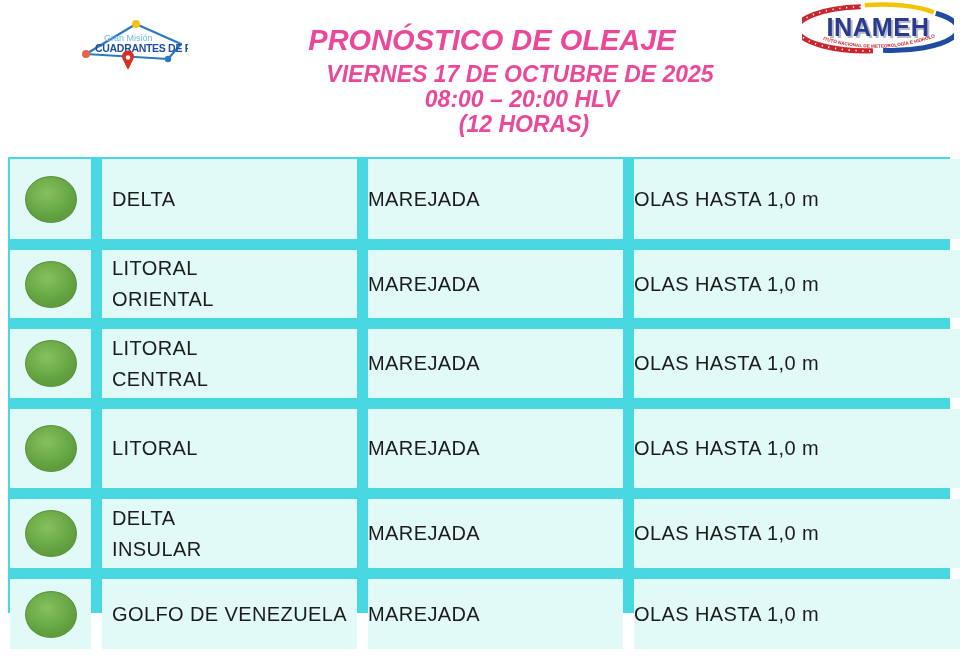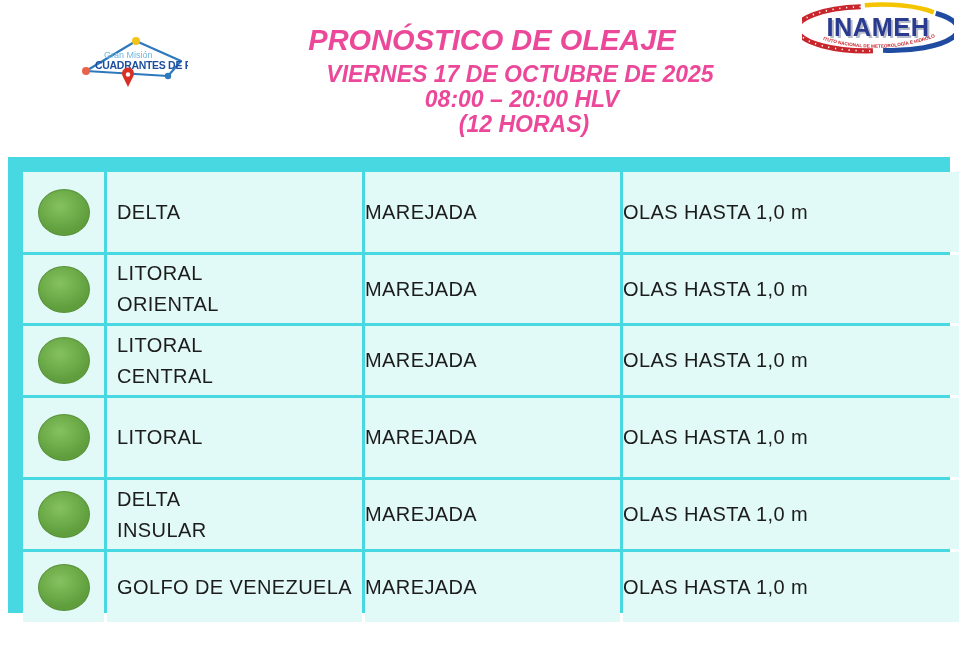--- a/index.html
+++ b/index.html
@@ -3,35 +3,35 @@
 <meta charset="utf-8">
 <style>
   html,body{margin:0;padding:0;}
   body{
     width:960px;height:666px;background:#ffffff;overflow:hidden;position:relative;
     font-family:"Liberation Sans",sans-serif;color:#1c1c1c;
   }
   
   .header{position:absolute;left:0;top:0;width:960px;height:150px;}
   .logo-flag{position:absolute;left:13px;top:17px;width:66px;height:58px;}
-  .logo-cuadrantes{position:absolute;left:80px;top:33px;width:108px;height:58px;}
+  .logo-cuadrantes{position:absolute;left:80px;top:16px;width:108px;height:58px;}
   .logo-inameh{position:absolute;left:802px;top:1px;width:152px;height:57px;}
   .title-block{position:absolute;left:0;right:0;top:22px;text-align:center;
     font-weight:bold;font-style:italic;color:#ec4899;}
   .title-line1{font-size:29px;line-height:36px;transform:translateX(12px);}
   .title-line2{font-size:23px;line-height:25px;margin-top:4px;transform:translateX(40px);}
   .title-line3{font-size:23px;line-height:25px;transform:translateX(42px);}
   .title-line4{font-size:23px;line-height:25px;transform:translateX(44px);}
   
   .forecast-table{
     position:absolute;left:8px;top:157px;width:942px;height:456px;
     display:grid;box-sizing:border-box;
     grid-template-columns:81px 255px 255px 336px;
     grid-template-rows:80px 68px 69px 79px 69px 70px;
-    gap:3px;padding:15px;background:#48d8e2;
+    gap:11px;padding:2px;background:#48d8e2;
   }
   .cell{background:#e2faf7;display:flex;align-items:center;font-size:20px;letter-spacing:0.4px;}
   .c-status{justify-content:center;}
   .c-region{flex-direction:column;align-items:flex-start;justify-content:center;
     padding-left:10px;line-height:31px;}
   .c-forecast,.c-wave{justify-content:flex-start;}
   .status-circle{
     width:50px;height:45px;border-radius:50%;
     background:radial-gradient(ellipse 62% 58% at 42% 36%, #85c160 0%, #6fae4b 55%, #5f9d3d 100%);
     border:1px solid #579138;

